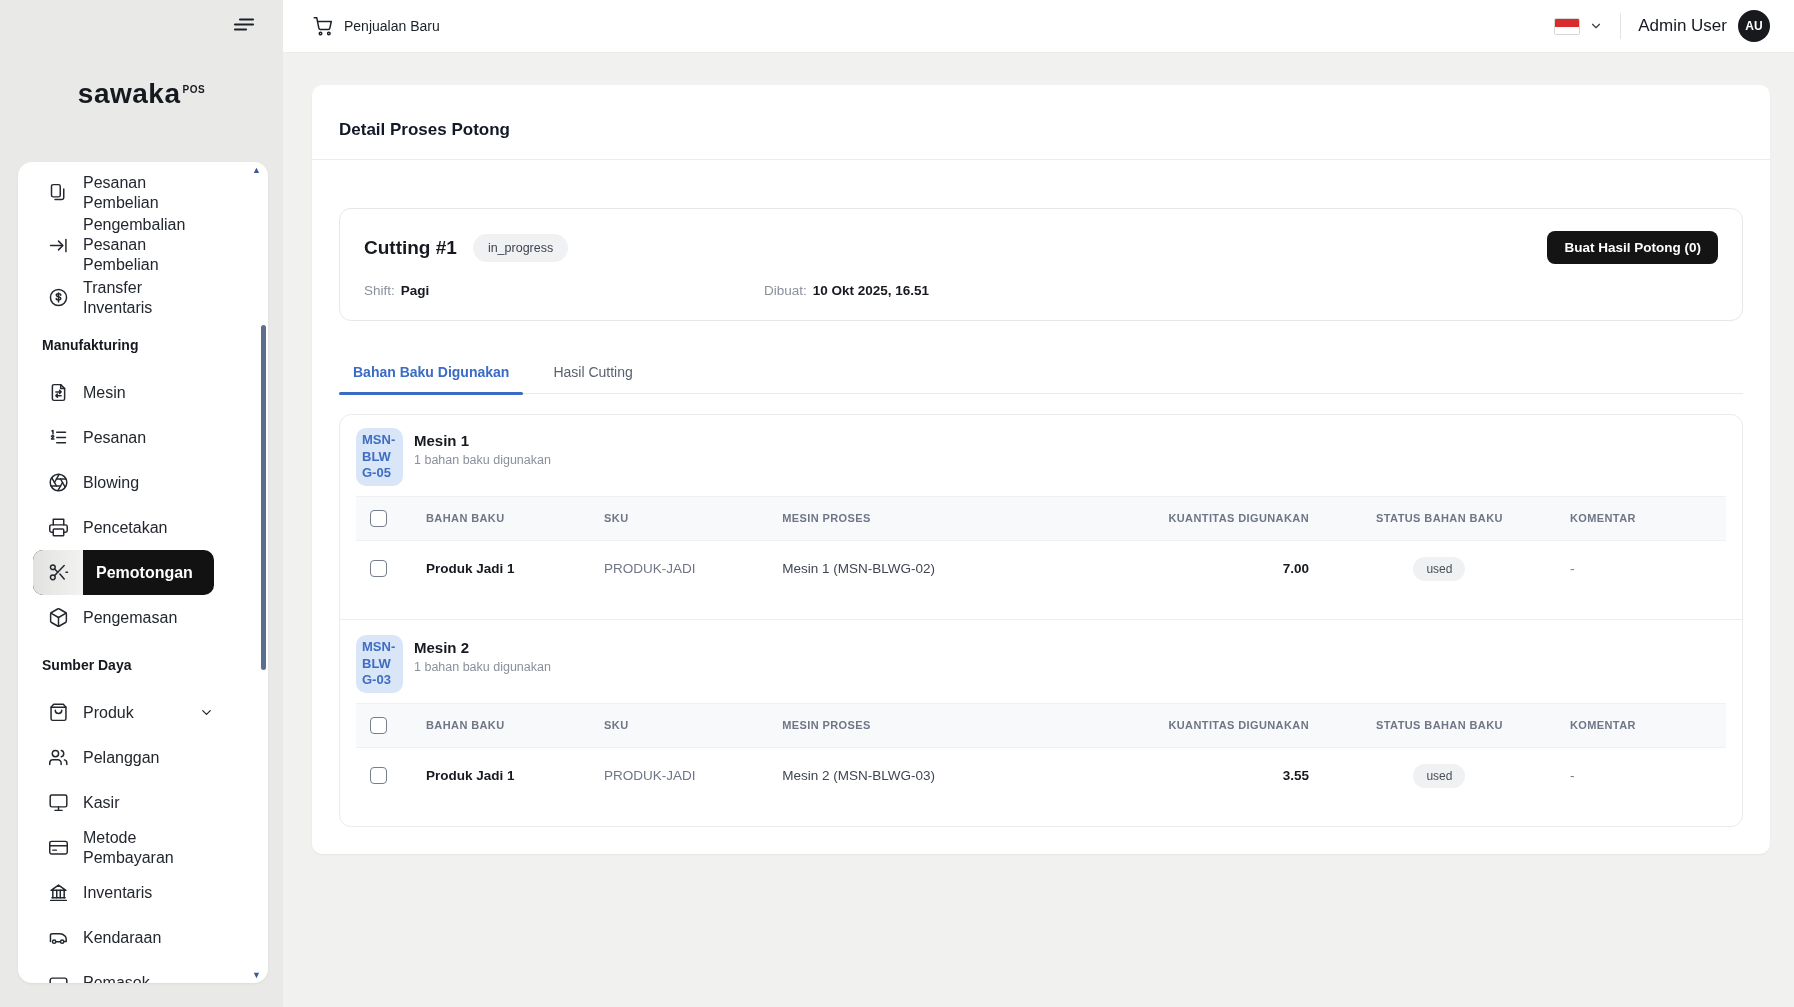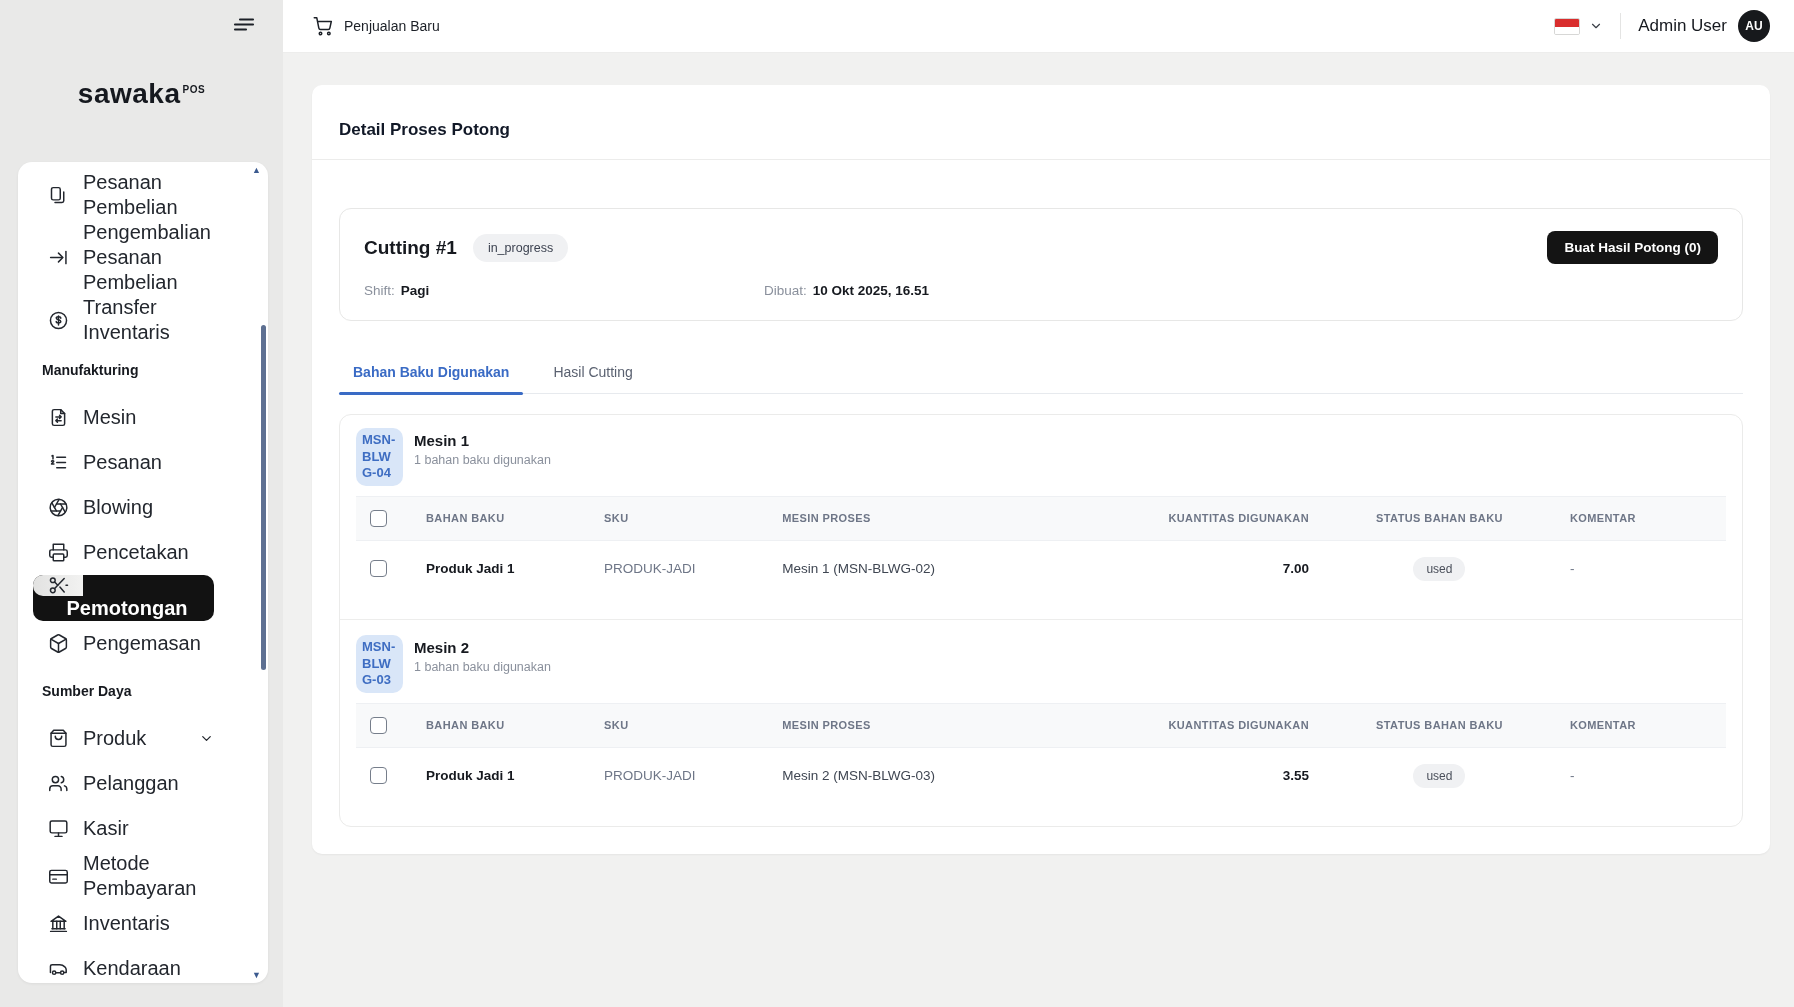--- a/index.html
+++ b/index.html
@@ -12,25 +12,25 @@
   .logo { text-align:center; margin-top:78px; font-size:28px; font-weight:800; letter-spacing:.5px; color:#16191f; }
   .logo sup { font-size:10px; font-weight:700; letter-spacing:.5px; margin-left:2px; }
   .nav-card { position:absolute; left:18px; right:15px; top:162px; height:821px; background:#ffffff; border-radius:14px; box-shadow:0 1px 3px rgba(0,0,0,.06); padding:8px 14px 0 15px; overflow:hidden; }
   .scroll-up { position:absolute; top:3px; right:7px; font-size:9px; color:#3b5覆a; color:#3b5a8f; }
   .scroll-down { position:absolute; bottom:3px; right:7px; font-size:9px; color:#3b5a8f; }
   .scrollbar-thumb { position:absolute; right:2px; top:163px; width:5px; height:345px; background:#5d6f91; border-radius:3px; }
   .nav-item { display:flex; align-items:center; min-height:45px; margin-right:40px; cursor:pointer; }
   .nav-item.two-line { min-height:56px; }
   .nav-icon { width:50px; min-width:50px; display:flex; align-items:center; justify-content:center; color:#23272e; }
   .nav-icon svg { width:21px; height:21px; stroke:#23272e; fill:none; stroke-width:1.7; stroke-linecap:round; stroke-linejoin:round; }
-  .nav-label { font-size:20px; color:#23272e; line-height:1.25; padding-right:6px; }
+  .nav-label { font-size:16px; color:#23272e; line-height:1.25; padding-right:6px; }
   .nav-chevron { margin-left:auto; display:flex; }
   .nav-chevron svg { width:15px; height:15px; stroke:#23272e; fill:none; stroke-width:2; stroke-linecap:round; stroke-linejoin:round; }
   .nav-section-header { min-height:50px; display:flex; align-items:center; font-size:14px; font-weight:700; color:#16191f; padding-left:9px; }
-  .nav-item.active { background:#121212; border-radius:10px;flex-direction:column; }
+  .nav-item.active { background:#121212; border-radius:10px; }
   .nav-item.active .nav-icon { align-self:stretch; background:linear-gradient(90deg,#e2e2e1,#f2f2f1); border-radius:10px 0 0 10px; }
   .nav-item.active .nav-label { color:#ffffff; font-weight:700; padding-left:13px; }
 
   
   .main { flex:1; display:flex; flex-direction:column; height:100%; }
   .topbar { height:53px; min-height:53px; background:#ffffff; border-bottom:1px solid #ededec; display:flex; align-items:center; padding:0 24px 0 30px; }
   .topnav-left { display:flex; align-items:center; gap:11px; cursor:pointer; }
   .topnav-left svg { width:20px; height:20px; stroke:#1c2027; fill:none; stroke-width:1.8; stroke-linecap:round; stroke-linejoin:round; }
   .topnav-label { font-size:14px; color:#1c2027; }
   .topbar-right { margin-left:auto; display:flex; align-items:center; }
@@ -356,21 +356,21 @@
 
         <div class="tabs">
           <div class="tab active">Bahan Baku Digunakan</div>
           <div class="tab">Hasil Cutting</div>
         </div>
 
         <section class="machines-card">
 
           <div class="machine-section">
             <div class="machine-head">
-              <span class="machine-badge">MSN-BLWG-04</span>
+              <span class="machine-badge">MSN-BLWG-05</span>
               <div>
                 <div class="machine-title">Mesin 1</div>
                 <div class="machine-sub">1 bahan baku digunakan</div>
               </div>
             </div>
             <table>
               <colgroup>
                   <col style="width:56px">
                   <col style="width:13%">
                   <col style="width:13%">

